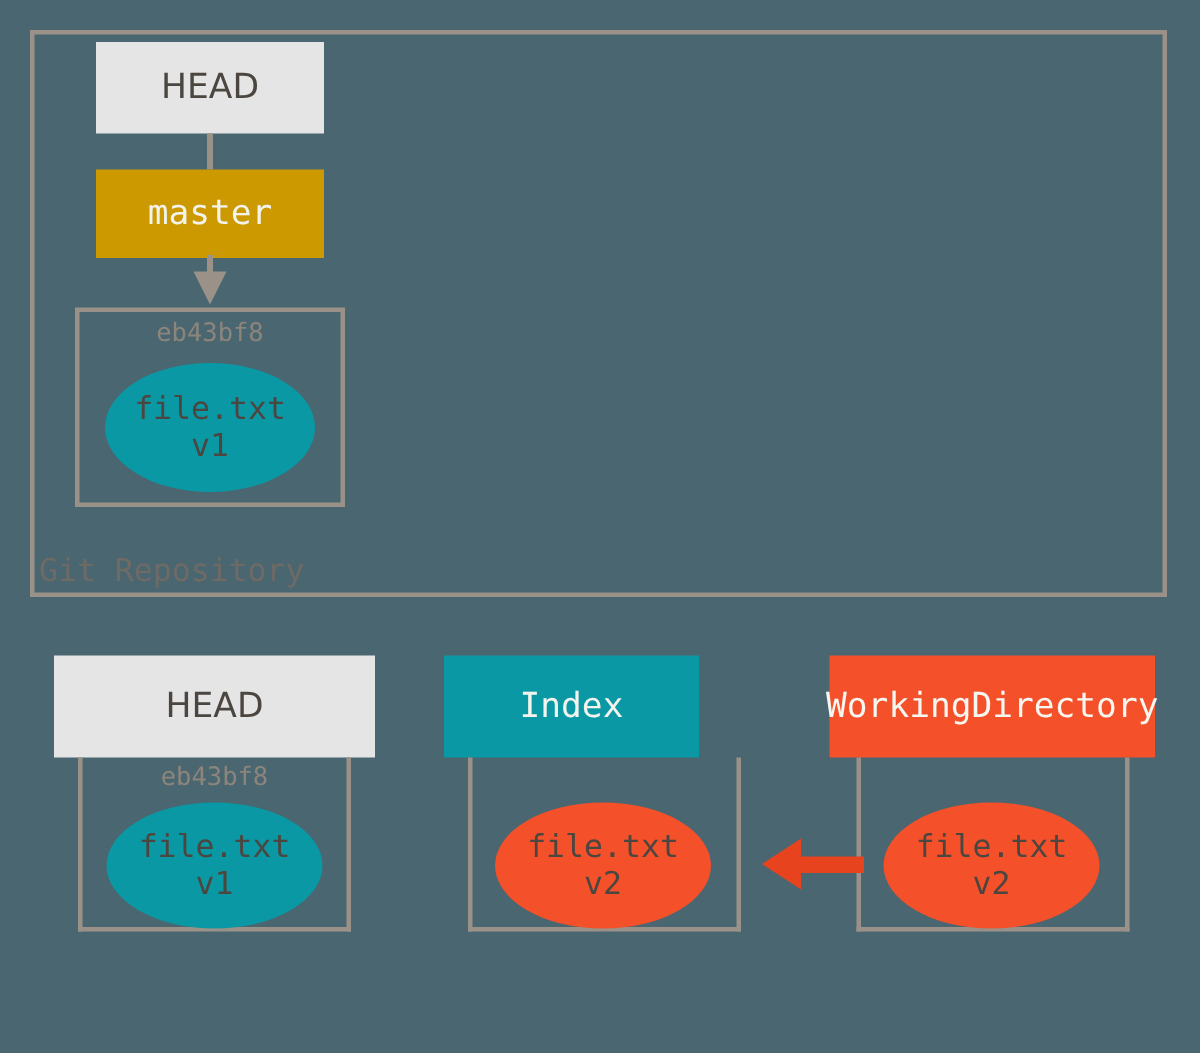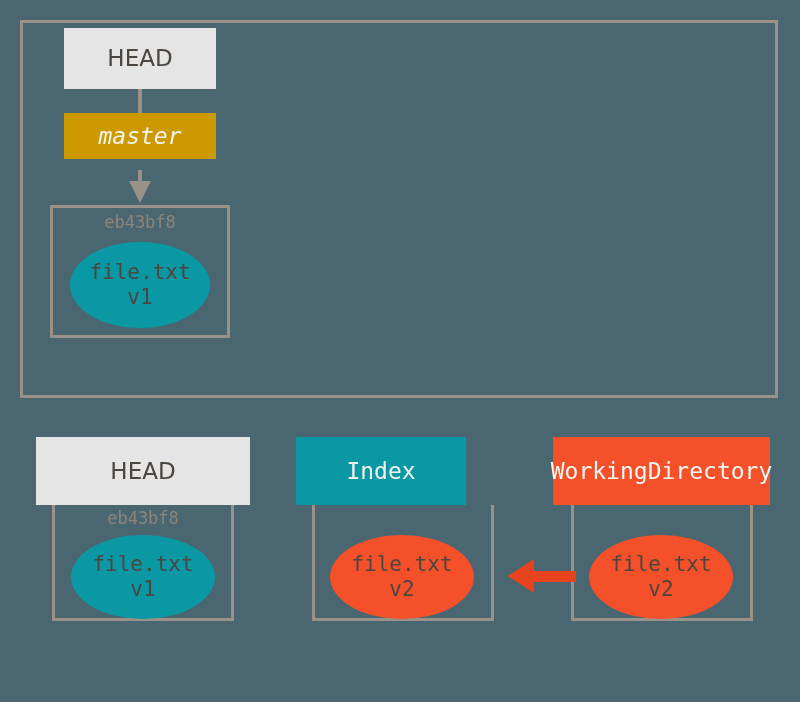--- a/index.html
+++ b/index.html
@@ -149,28 +149,29 @@
     font-family: "DejaVu Sans Mono", "Liberation Mono", monospace;
     white-space: nowrap;
   }
 </style>
 </head>
 <body>
 
 <div id="stage">
 
   <div id="repo-frame"></div>
+  <div id="repo-label">Git Repository</div>
 
   <div class="hdrbox cream" style="left:64px; top:28px; width:152px; height:61px;">
     <span>HEAD</span>
   </div>
 
   <div class="vline" style="left:138px; top:89px; height:24px;"></div>
 
-  <div class="hdrbox gold" style="left:64px; top:113px; width:152px; height:46px;font-style:italic;">
+  <div class="hdrbox gold" style="left:64px; top:113px; width:152px; height:59px;">
     <span>master</span>
   </div>
 
   <div class="vline" style="left:138px; top:170px; height:22px;"></div>
   <div class="arrow-down-head" style="left:129px; top:181px;"></div>
 
   <div class="container-box" style="left:50px; top:205px; width:180px; height:133px;"></div>
   <div class="hash" style="left:50px; top:212px; width:180px;">eb43bf8</div>
   <div class="blob teal" style="left:70px; top:242px; width:140px; height:86px;">
     <span>file.txt</span>

